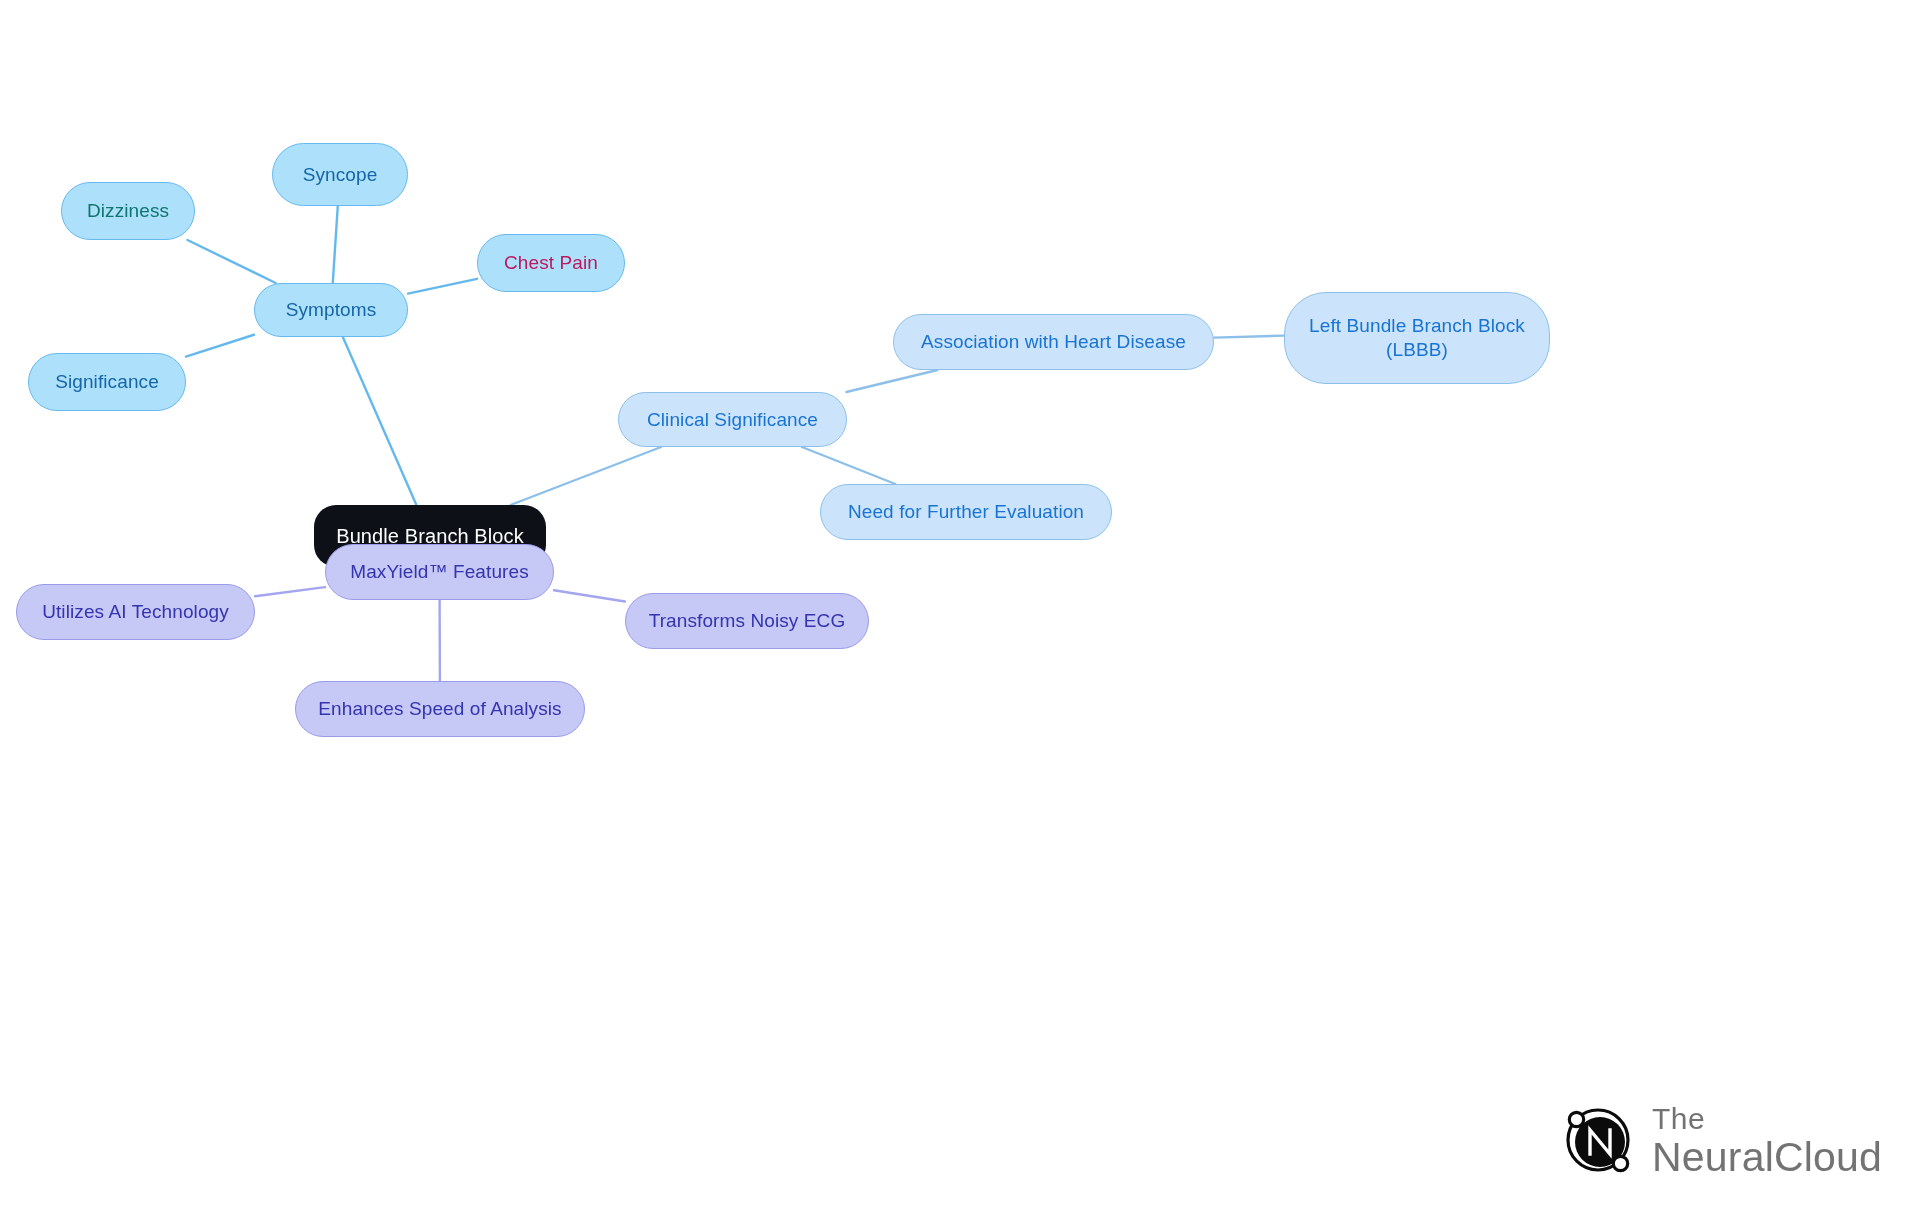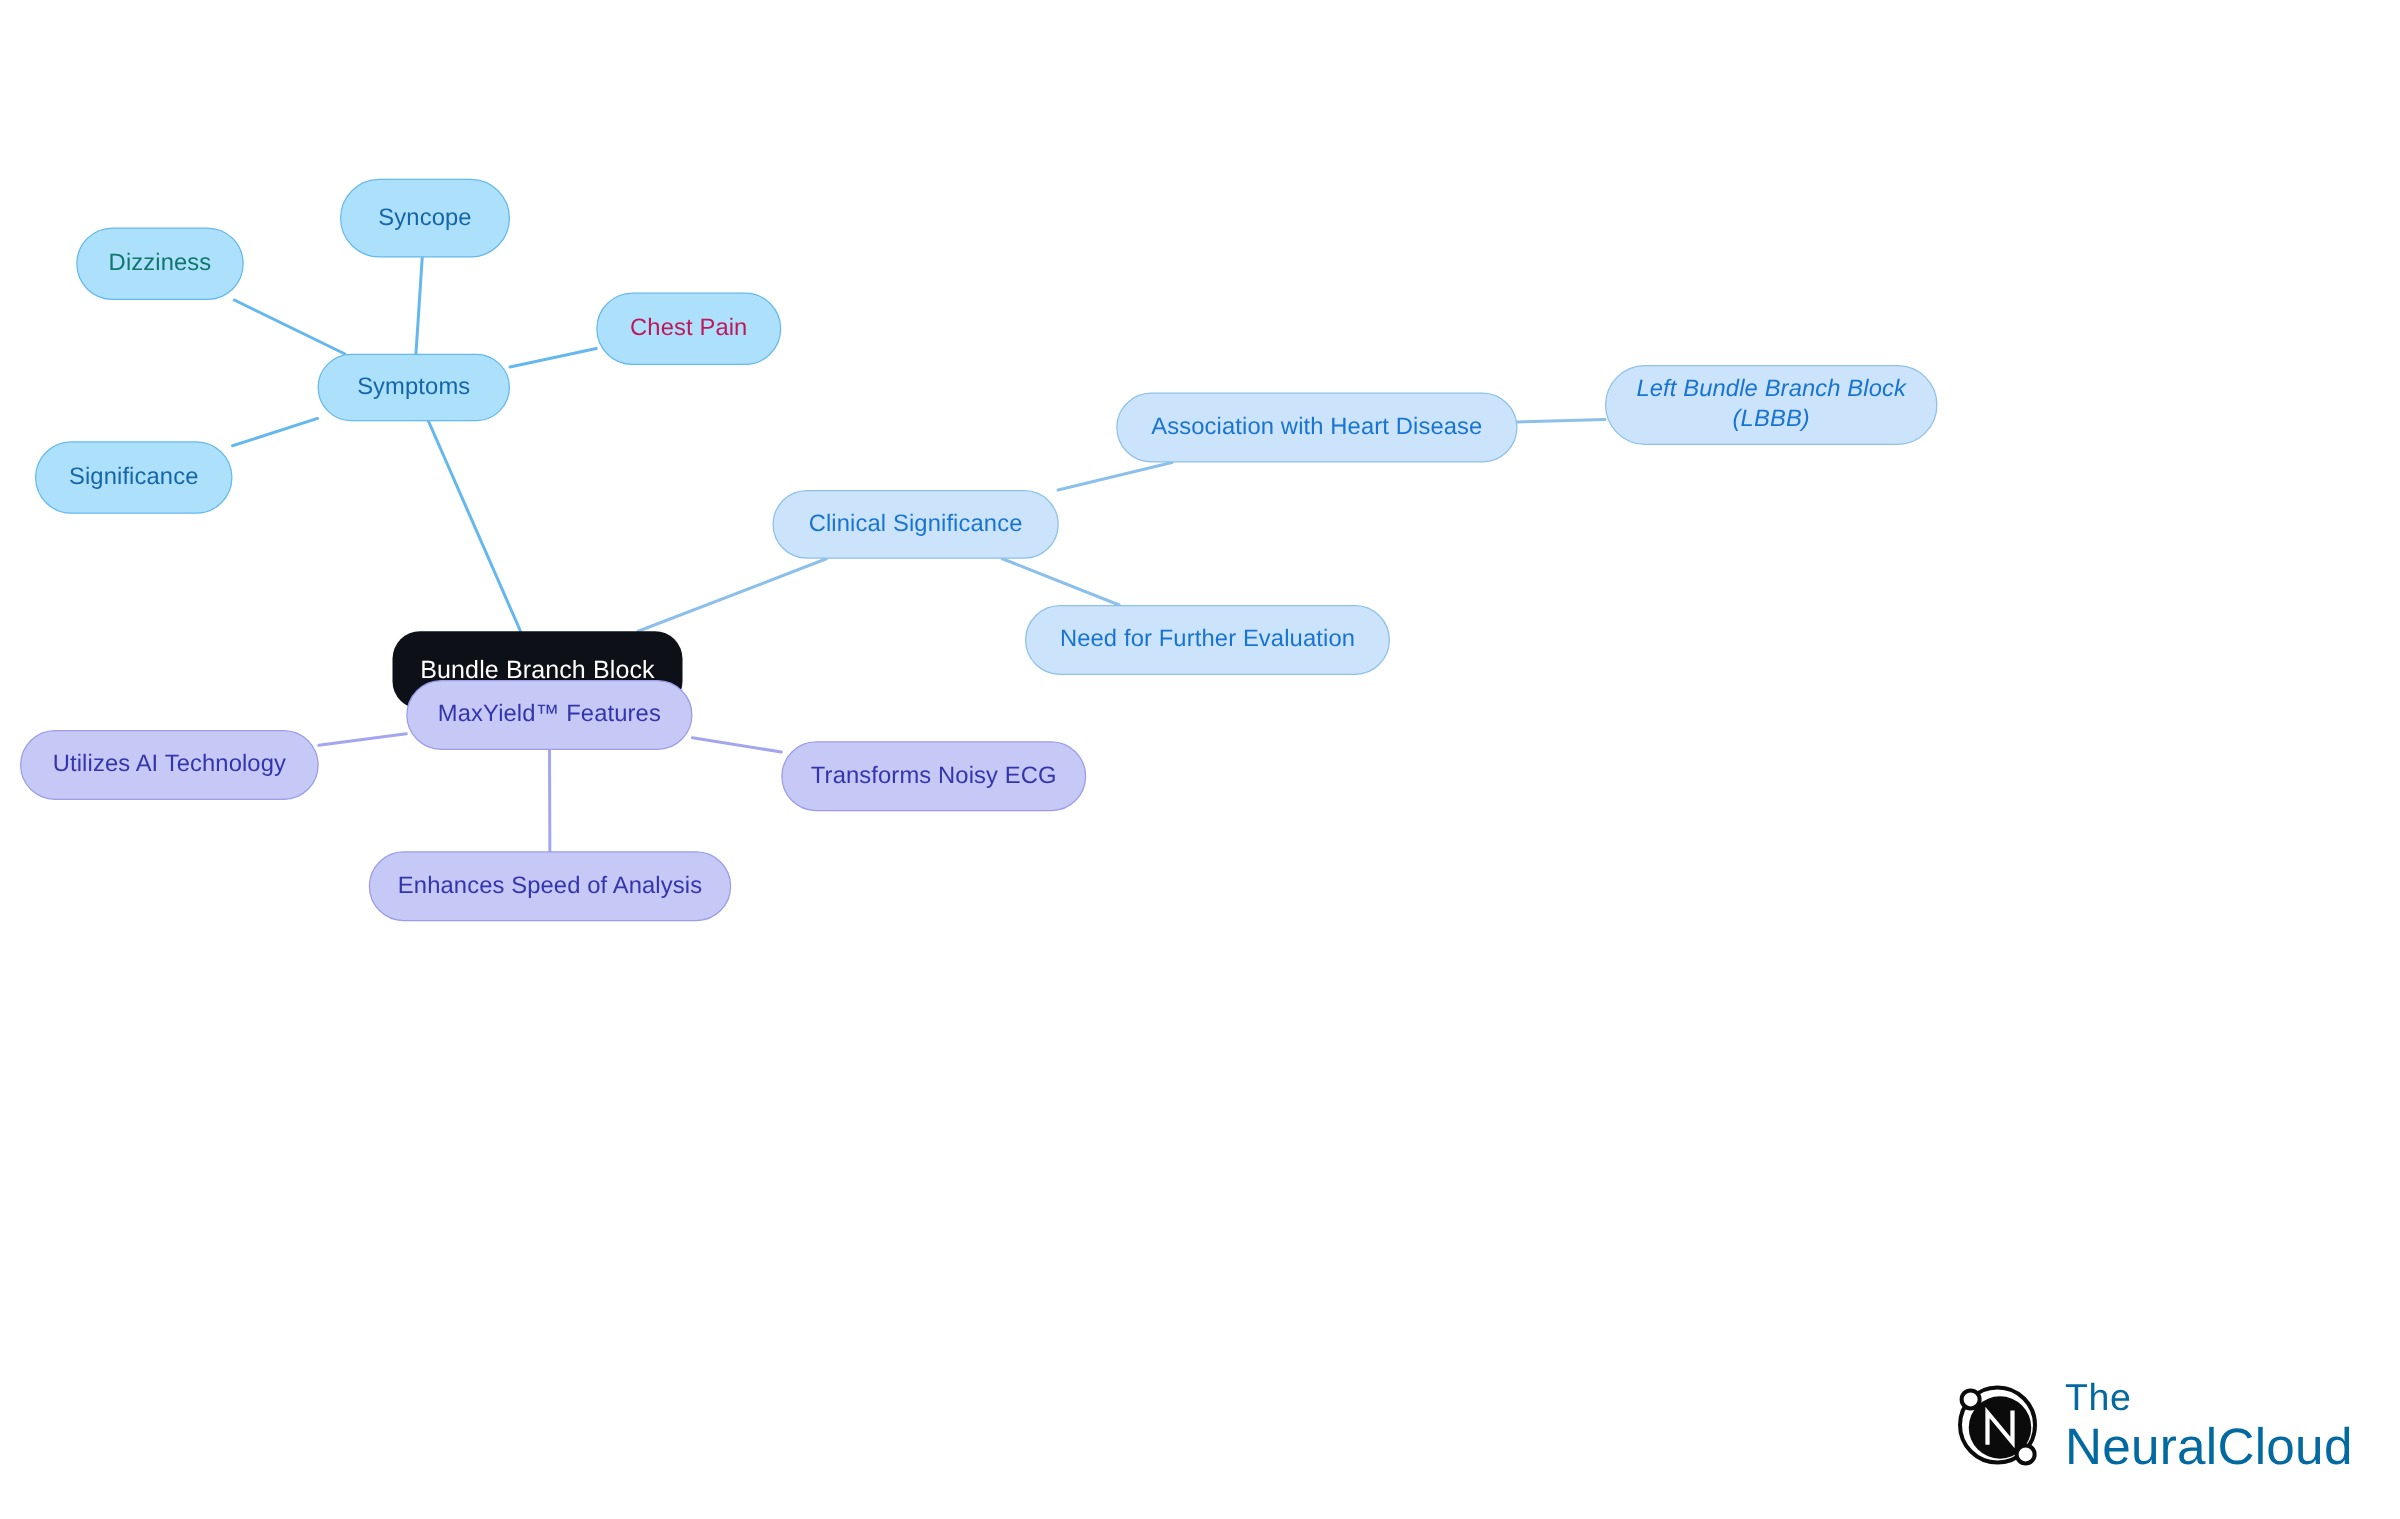--- a/index.html
+++ b/index.html
@@ -100,38 +100,38 @@
 
   <div id="node-layer">
       <div class="node root" style="left: 314px; top: 505px; width: 232px; height: 62px; background: rgb(13, 17, 23); border-color: rgb(13, 17, 23); color: rgb(255, 255, 255); font-size: 20px;">Bundle Branch Block</div>
       <div class="node" style="left: 254px; top: 283px; width: 154px; height: 54px; background: rgb(173, 225, 251); border-color: rgb(102, 185, 239); color: rgb(21, 101, 168); font-size: 19px;">Symptoms</div>
       <div class="node" style="left: 272px; top: 143px; width: 136px; height: 63px; background: rgb(173, 225, 251); border-color: rgb(102, 185, 239); color: rgb(21, 101, 168); font-size: 19px;">Syncope</div>
       <div class="node" style="left: 61px; top: 182px; width: 134px; height: 58px; background: rgb(173, 225, 251); border-color: rgb(102, 185, 239); color: #0f766e; font-size: 19px;">Dizziness</div>
       <div class="node" style="left: 28px; top: 353px; width: 158px; height: 58px; background: rgb(173, 225, 251); border-color: rgb(102, 185, 239); color: rgb(21, 101, 168); font-size: 19px;">Significance</div>
       <div class="node" style="left: 477px; top: 234px; width: 148px; height: 58px; background: rgb(173, 225, 251); border-color: rgb(102, 185, 239); color: #be185d; font-size: 19px;">Chest Pain</div>
       <div class="node" style="left: 618px; top: 392px; width: 229px; height: 55px; background: rgb(204, 228, 251); border-color: rgb(140, 192, 234); color: rgb(24, 116, 210); font-size: 19px;">Clinical Significance</div>
       <div class="node" style="left: 893px; top: 314px; width: 321px; height: 56px; background: rgb(204, 228, 251); border-color: rgb(140, 192, 234); color: rgb(24, 116, 210); font-size: 19px;">Association with Heart Disease</div>
-      <div class="node" style="left: 1284px; top: 292px; width: 266px; height: 64px; background: rgb(204, 228, 251); border-color: rgb(140, 192, 234); color: rgb(24, 116, 210); font-size: 19px; font-style: italic;">Left Bundle Branch Block
+      <div class="node" style="left: 1284px; top: 292px; width: 266px; height: 92px; background: rgb(204, 228, 251); border-color: rgb(140, 192, 234); color: rgb(24, 116, 210); font-size: 19px;">Left Bundle Branch Block
 (LBBB)</div>
       <div class="node" style="left: 820px; top: 484px; width: 292px; height: 56px; background: rgb(204, 228, 251); border-color: rgb(140, 192, 234); color: rgb(24, 116, 210); font-size: 19px;">Need for Further Evaluation</div>
       <div class="node" style="left: 325px; top: 544px; width: 229px; height: 56px; background: rgb(198, 200, 246); border-color: rgb(154, 156, 233); color: rgb(52, 52, 174); font-size: 19px;">MaxYield™ Features</div>
       <div class="node" style="left: 16px; top: 584px; width: 239px; height: 56px; background: rgb(198, 200, 246); border-color: rgb(154, 156, 233); color: rgb(52, 52, 174); font-size: 19px;">Utilizes AI Technology</div>
       <div class="node" style="left: 625px; top: 593px; width: 244px; height: 56px; background: rgb(198, 200, 246); border-color: rgb(154, 156, 233); color: rgb(52, 52, 174); font-size: 19px;">Transforms Noisy ECG</div>
       <div class="node" style="left: 295px; top: 681px; width: 290px; height: 56px; background: rgb(198, 200, 246); border-color: rgb(154, 156, 233); color: rgb(52, 52, 174); font-size: 19px; text-align: center;">Enhances Speed of Analysis</div>
     </div>
 
   <div id="logo" style="left: 1562px; top: 1104px;">
     <div id="logo-mark">
       <svg viewBox="0 0 74 74" width="74" height="74" aria-hidden="true">
         <circle cx="38" cy="38" r="25" fill="#0b0b0b"></circle>
         <circle cx="36" cy="36" r="30" fill="none" stroke="#0b0b0b" stroke-width="3.2"></circle>
         <circle cx="14.5" cy="15.5" r="7.2" fill="#ffffff" stroke="#0b0b0b" stroke-width="3.2"></circle>
         <circle cx="58.5" cy="59.5" r="7.2" fill="#ffffff" stroke="#0b0b0b" stroke-width="3.2"></circle>
         <path d="M28 50 L28 26 L48 50 L48 26" fill="none" stroke="#ffffff" stroke-width="3.4" stroke-linecap="square" stroke-linejoin="miter"></path>
       </svg>
     </div>
-    <div id="logo-text" style="color: #0369a1;">
+    <div id="logo-text" style="color: #737373;">
       <span id="logo-the">The</span>
       <span id="logo-name">NeuralCloud</span>
     </div>
   </div>
 
 </div>
 
 </body></html>

